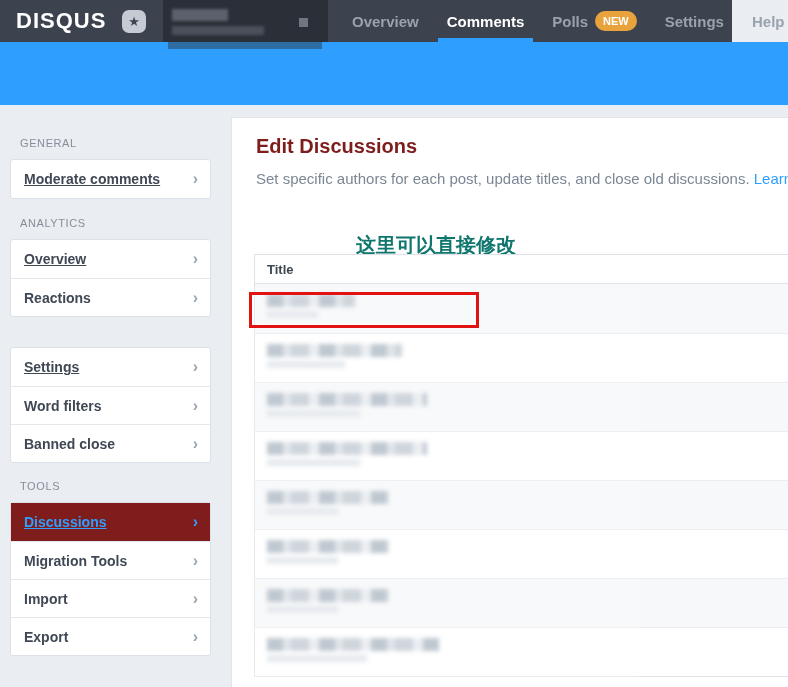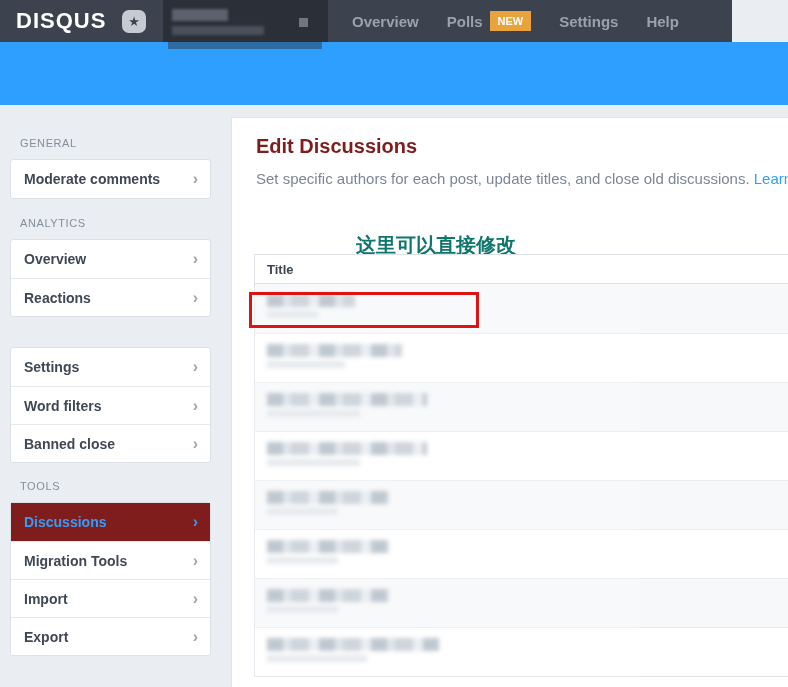--- a/index.html
+++ b/index.html
@@ -27,38 +27,38 @@
 
   .nav { position:absolute; left:352px; top:0; height:42px; display:flex;
          align-items:center; gap:28px; }
   .nav-item { position:relative; height:42px; display:flex; align-items:center;
          gap:7px; color:#99a2ad; font-size:15px; font-weight:bold; cursor:pointer;
          white-space:nowrap; }
   .nav-item.active { color:#ffffff; }
   .nav-item.active .nav-underline { position:absolute; left:-9px; right:-9px;
          bottom:0; height:4px; background:#2e9fff; }
   .nav-badge { background:#e8a33c; color:#ffffff; font-size:11px; font-weight:bold;
-         padding:4px 8px; border-radius:0; line-height:12px; }
+         padding:4px 8px; border-radius:10px; line-height:12px; }
 
   
   .banner { position:absolute; left:0; top:42px; width:788px; height:63px;
             background:#2e9fff; }
 
   
   .sidebar { position:absolute; left:10px; top:105px; width:201px; }
   .side-section-label { margin-left:10px; color:#858e9a; font-size:11px;
             font-weight:normal; letter-spacing:0.6px; line-height:13px;
             margin-bottom:9px; text-transform:uppercase; }
   .sec-0 { margin-top:32px; } .sec-1 { margin-top:18px; }
   .sec-2 { margin-top:30px; } .sec-3 { margin-top:17px; }
   .side-group { background:#ffffff; border:1px solid #dce1e7; border-radius:3px; }
   .side-item { position:relative; height:38px; line-height:38px; padding-left:13px;
             color:#3f4854; font-size:14px; font-weight:bold; cursor:pointer;
             border-top:1px solid #e4e8ec; }
-  .side-item:first-child { border-top:none; }
+  .side-item:first-child { border-top:none;text-decoration:underline; }
   .side-item .chev { position:absolute; right:12px; top:0; color:#9aa6b2;
             font-size:16px; }
   .side-item.active { color:#2e9fff; background:#7f1d1d; }
   .side-item.active .chev { color:#2e9fff; }
 
   
   .panel { position:absolute; left:231px; top:117px; width:720px; height:600px;
            background:#ffffff; border:1px solid #e1e5ea; }
   .page-title { position:absolute; left:24px; top:14px; color:#7f1d1d;
            font-size:20px; font-weight:bold; line-height:28px; }
@@ -99,20 +99,24 @@
       <div class="stab-bars">
         <div class="stab-bar1"></div>
         <div class="stab-bar2"></div>
       </div>
       <div class="stab-caret"></div>
     </div>
     <div class="nav" id="top-nav">
         <div class="nav-item">
           <span>Overview</span>
         </div>
+        <div class="nav-item active">
+          <span>Comments</span>
+          <span class="nav-underline"></span>
+        </div>
         <div class="nav-item">
           <span>Polls</span>
           <span class="nav-badge">NEW</span>
         </div>
         <div class="nav-item">
           <span>Settings</span>
         </div>
         <div class="nav-item">
           <span>Help</span>
         </div>

